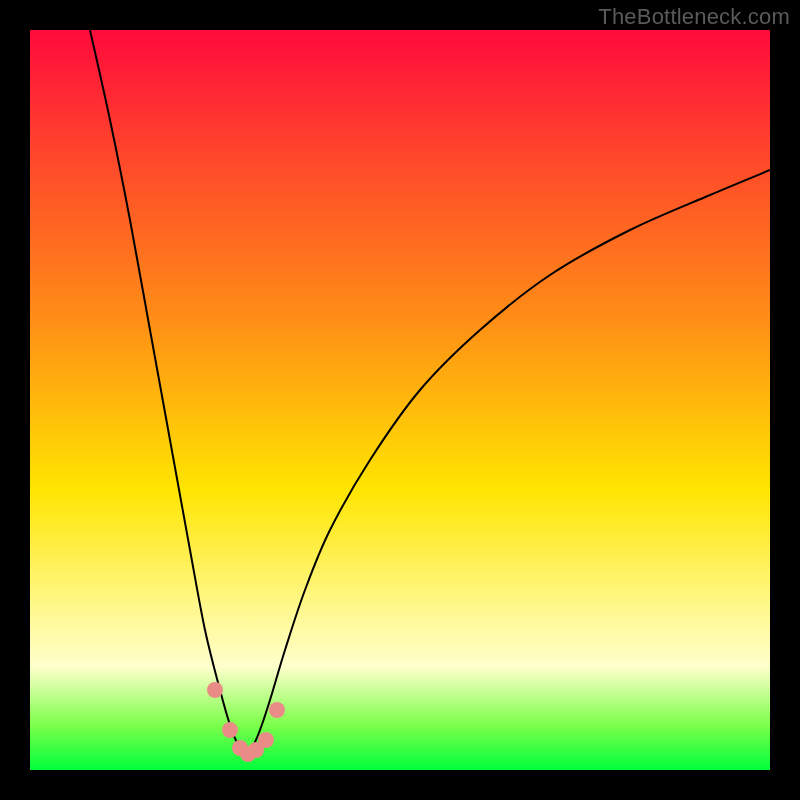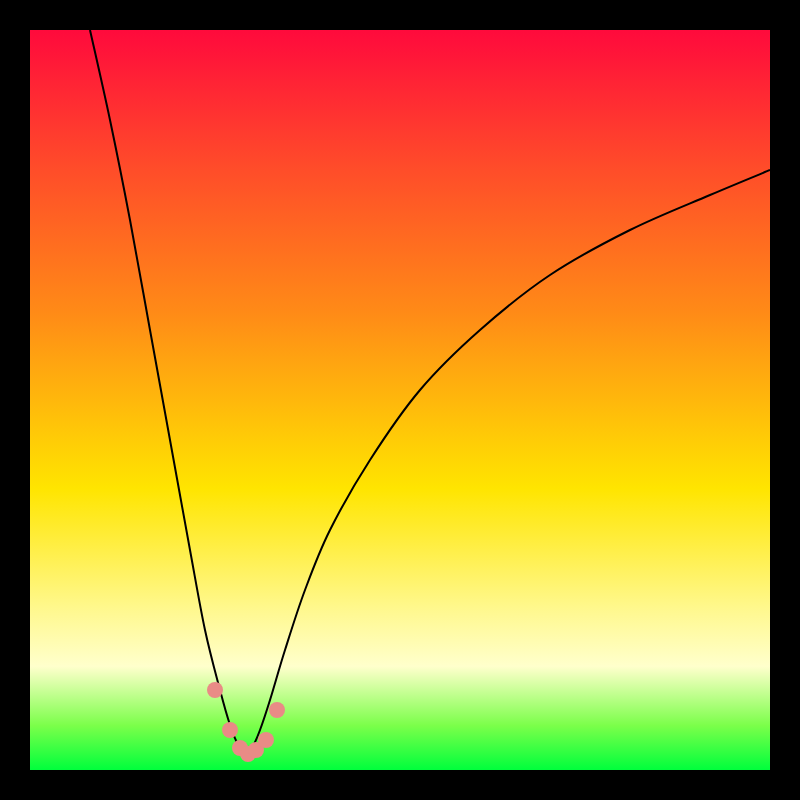--- a/index.html
+++ b/index.html
@@ -64,20 +64,21 @@
     font-weight: 400;
     letter-spacing: 0.2px;
     user-select: none;
   }
 </style>
 </head>
 <body>
 
 <div class="frame">
 
+  <div class="watermark">TheBottleneck.com</div>
 
   <div class="plot-area">
     <div class="gradient-bg"></div>
 
     <svg class="curve-svg" viewBox="0 0 740 740">
       <path class="curve-path" id="curvePath" d="M 60 0 C 63.333333333333336 15, 73.33333333333333 58.33333333333333, 80 90 C 86.66666666666667 121.66666666666667, 93.33333333333333 155, 100 190 C 106.66666666666667 225, 113.33333333333333 263.3333333333333, 120 300 C 126.66666666666667 336.6666666666667, 133.33333333333334 373.3333333333333, 140 410 C 146.66666666666666 446.6666666666667, 154.16666666666666 488.3333333333333, 160 520 C 165.83333333333334 551.6666666666666, 170 576.6666666666666, 175 600 C 180 623.3333333333334, 185.83333333333334 644.1666666666666, 190 660 C 194.16666666666666 675.8333333333334, 197 685.8333333333334, 200 695 C 203 704.1666666666666, 205.5 710, 208 715 C 210.5 720, 212.66666666666666 724.5, 215 725 C 217.33333333333334 725.5, 219.5 722.1666666666666, 222 718 C 224.5 713.8333333333334, 227 708, 230 700 C 233 692, 235.83333333333334 683.3333333333334, 240 670 C 244.16666666666666 656.6666666666666, 249.16666666666666 638.3333333333334, 255 620 C 260.8333333333333 601.6666666666666, 267.5 580, 275 560 C 282.5 540, 289.1666666666667 521.6666666666666, 300 500 C 310.8333333333333 478.3333333333333, 325 453.3333333333333, 340 430 C 355 406.6666666666667, 371.6666666666667 381.6666666666667, 390 360 C 408.3333333333333 338.3333333333333, 428.3333333333333 319.1666666666667, 450 300 C 471.6666666666667 280.8333333333333, 495 261.6666666666667, 520 245 C 545 228.33333333333334, 573.3333333333334 213.33333333333334, 600 200 C 626.6666666666666 186.66666666666666, 656.6666666666666 175, 680 165 C 703.3333333333334 155, 730 144.16666666666666, 740 140"></path>
       <g id="markerGroup">
           <circle cx="185" cy="660" r="8" class="marker"></circle>
           <circle cx="200" cy="700" r="8" class="marker"></circle>
           <circle cx="210" cy="718" r="8" class="marker"></circle>

